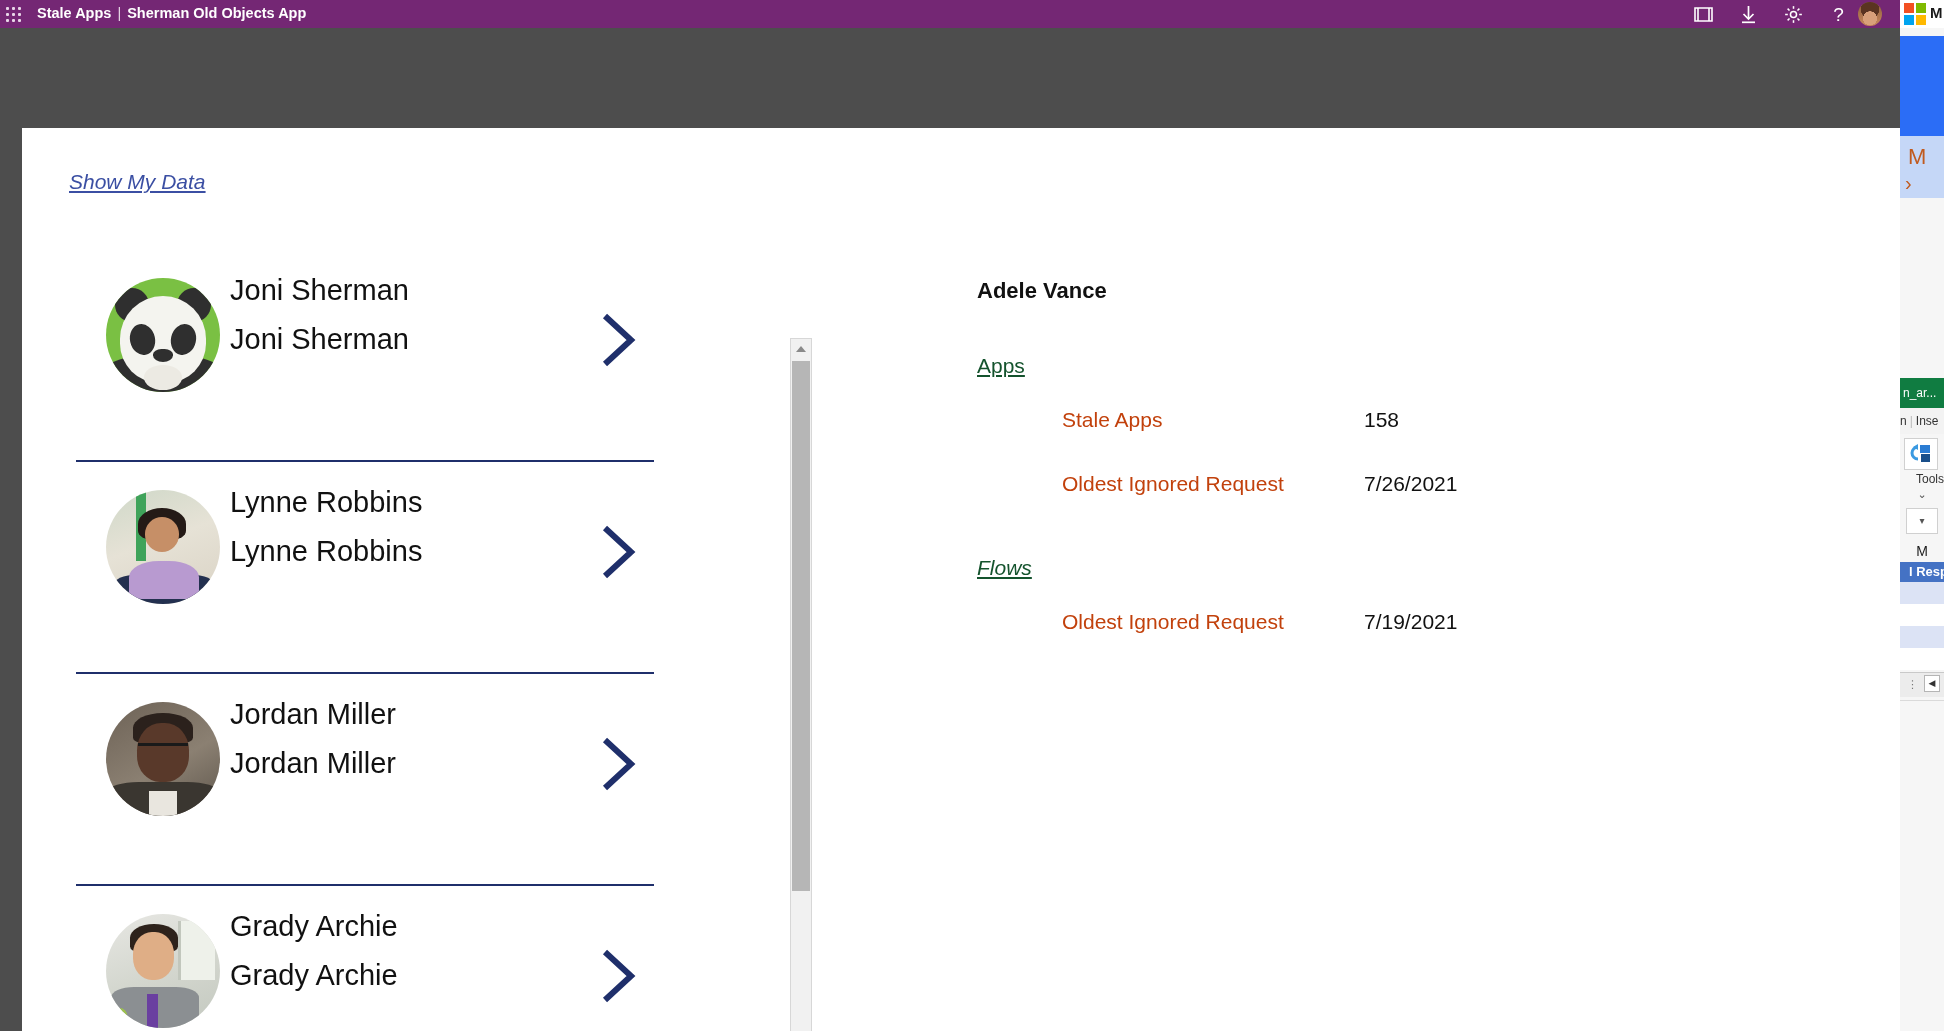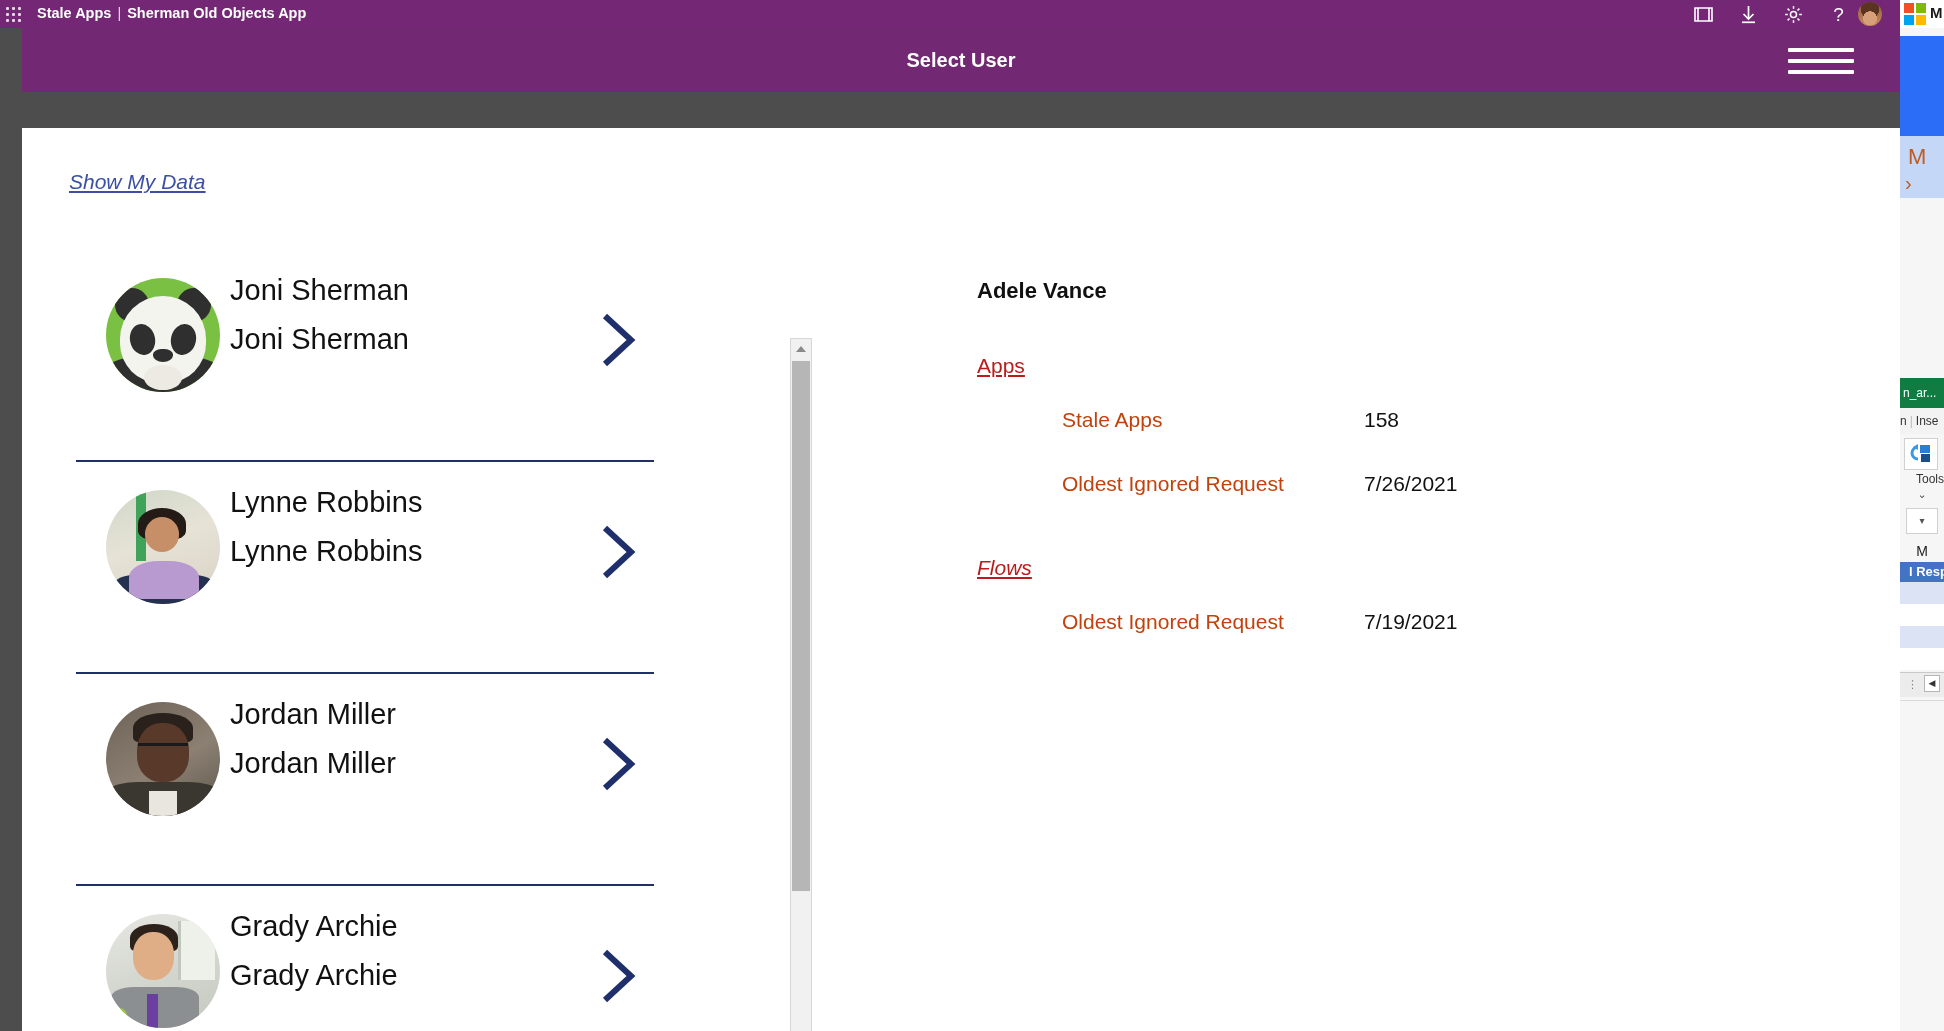--- a/index.html
+++ b/index.html
@@ -119,21 +119,21 @@
   .sbar{position:absolute;left:768px;top:210px;width:22px;height:766px;background:#f1f1f1;border:1px solid #d7d7d7;box-sizing:border-box;}
   .sbar-up,.sbar-down{position:absolute;left:0;width:20px;height:20px;background:#f1f1f1;display:flex;align-items:center;justify-content:center;}
   .sbar-up{top:0;}
   .sbar-arrow{width:0;height:0;border-left:5px solid transparent;border-right:5px solid transparent;}
   .sbar-arrow.up{border-bottom:6px solid #8a8a8a;}
   .sbar-thumb{position:absolute;left:1px;top:22px;width:18px;height:530px;background:#b6b6b6;}
 
   
   .detail{position:absolute;left:955px;top:150px;width:760px;}
   .detail-name{font-size:22px;font-weight:bold;color:#111;}
-  .sec-link{margin-top:50px;font-size:21px;color:#b91c1c;text-decoration:underline;cursor:pointer;display:inline-block;text-align:right;}
+  .sec-link{margin-top:50px;font-size:21px;color:#14532d;text-decoration:underline;cursor:pointer;display:inline-block;text-align:right;}
   .sec-link.ital{font-style:italic;}
   .kv{margin-top:30px;position:relative;height:34px;}
   .kv .k{position:absolute;left:85px;top:0;font-size:21px;color:#c2410c;white-space:nowrap;}
   .kv .v{position:absolute;left:387px;top:0;font-size:21px;color:#111;white-space:nowrap;}
 </style>
 </head>
 <body>
 
 <div class="screen">
 
@@ -227,28 +227,20 @@
         </svg>
       </div>
       <div class="topicon qmark">?</div>
     </div>
 
     <div class="avatar-top">
         <div class="av-bg"></div>
       </div>
   </div>
 
-  <div class="app-header">
-    <div class="app-title">Select User</div>
-    <div class="hamburger">
-      <i></i>
-        <i></i>
-        <i></i>
-    </div>
-  </div>
 
   <div class="canvas">
 
     <div class="show-my-data">Show My Data</div>
 
     <div class="list-wrap">
 
       <div class="user-row">
         <div class="ava">
           <div class="av-panda">

